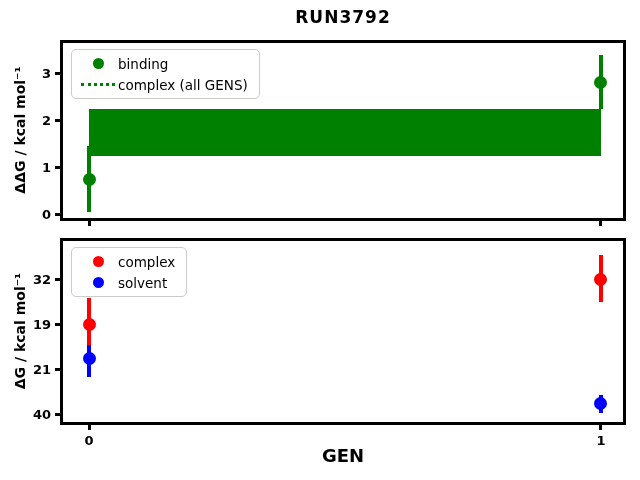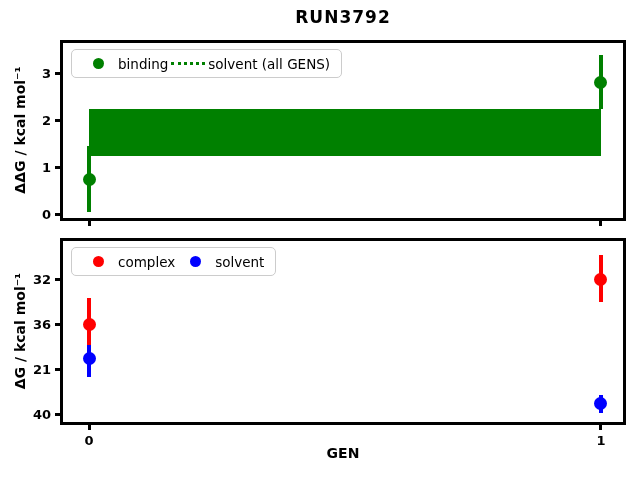--- a/index.html
+++ b/index.html
@@ -16,39 +16,39 @@
   #axes-0{left:60px;top:40px;width:560px;height:175px}
   #axes-1{left:60px;top:238px;width:560px;height:181px}
   .ylabel{
     position:absolute;width:170px;text-align:center;font-size:14px;font-weight:bold;
     color:#000;transform:rotate(-90deg);white-space:nowrap;
   }
   .ylabel-top{left:-65px;top:122px}
   .ylabel-bottom{left:-65px;top:323px}
   .xlabel{
     position:absolute;top:445px;left:63px;width:560px;text-align:center;
-    font-size:14px;font-weight:bold;color:#000;
+    font-size:18px;font-weight:bold;color:#000;
   }
   .band{position:absolute}
   .errbar{position:absolute;width:4px}
   .dot{position:absolute;width:13px;height:13px;border-radius:50%}
   .ytick{position:absolute;left:-8px;width:5px;height:3px;background:#000}
   .xtick{position:absolute;width:3px;height:5px;background:#000}
   .yticklabel{
     position:absolute;left:-52px;width:40px;text-align:right;
     font-size:13px;font-weight:bold;line-height:19px;color:#000;
   }
   .xticklabel{
     position:absolute;width:40px;text-align:center;
     font-size:13px;font-weight:bold;color:#000;
   }
   .legend{
     position:absolute;left:8px;top:6px;background:rgba(255,255,255,0.92);
     border:1.5px solid #cccccc;border-radius:5px;padding:3px 11px 3px 6px;
-    display:flex;flex-direction:row;z-index:5;
+    display:flex;flex-direction:column;z-index:5;
   }
   .legend-row{display:flex;align-items:center;height:21px}
   .legend-marker-cell{width:40px;display:flex;justify-content:center;align-items:center;flex:none}
   .legend-label{font-size:13.5px;color:#000;white-space:nowrap}
   .legend-circle{width:11px;height:11px;border-radius:50%;display:inline-block}
   .legend-dotted{width:34px;height:0;border-top:3px dotted;display:inline-block}
 </style>
 </head>
 <body>
 
@@ -76,39 +76,39 @@
         <div class="legend-row">
           <span class="legend-marker-cell">
             <span class="legend-circle" style="background: rgb(0, 128, 0);"></span>
           </span>
           <span class="legend-label">binding</span>
         </div>
         <div class="legend-row">
           <span class="legend-marker-cell">
             <span class="legend-dotted" style="border-top-color: rgb(0, 128, 0);"></span>
           </span>
-          <span class="legend-label">solvent (all GENS)</span>
+          <span class="legend-label">complex (all GENS)</span>
         </div>
       </div>
     </div>
   <div class="axes" id="axes-1">
       <div class="errbar" style="left: 24.106px; top: 99.505px; height: 36.0199px; background: rgb(0, 0, 255);"></div>
       <div class="dot" style="left: 19.606px; top: 111.015px; background: rgb(0, 0, 255);"></div>
       <div class="errbar" style="left: 535.989px; top: 153.535px; height: 18.01px; background: rgb(0, 0, 255);"></div>
       <div class="dot" style="left: 531.489px; top: 156.04px; background: rgb(0, 0, 255);"></div>
       <div class="errbar" style="left: 24.106px; top: 56.7313px; height: 47.2761px; background: rgb(255, 0, 0);"></div>
       <div class="dot" style="left: 19.606px; top: 77.2463px; background: rgb(255, 0, 0);"></div>
       <div class="errbar" style="left: 535.989px; top: 13.9577px; height: 47.2761px; background: rgb(255, 0, 0);"></div>
       <div class="dot" style="left: 531.489px; top: 32.2214px; background: rgb(255, 0, 0);"></div>
       <div class="ytick" style="top: 172.296px;"></div>
       <div class="yticklabel" style="top: 164.296px;">40</div>
       <div class="ytick" style="top: 127.271px;"></div>
       <div class="yticklabel" style="top: 119.271px; text-align: right;">21</div>
       <div class="ytick" style="top: 82.2463px;"></div>
-      <div class="yticklabel" style="top: 74.2463px;">36</div>
+      <div class="yticklabel" style="top: 74.2463px;">19</div>
       <div class="ytick" style="top: 37.2214px;"></div>
       <div class="yticklabel" style="top: 29.2214px;">32</div>
       <div class="xtick" style="left: 24.606px; top: 184px;"></div>
       <div class="xticklabel" style="left: 6.10603px; top: 192px;">0</div>
       <div class="xtick" style="left: 536.489px; top: 184px;"></div>
       <div class="xticklabel" style="left: 517.989px; top: 192px;">1</div>
       <div class="legend">
         <div class="legend-row">
           <span class="legend-marker-cell">
             <span class="legend-circle" style="background: rgb(255, 0, 0);"></span>

